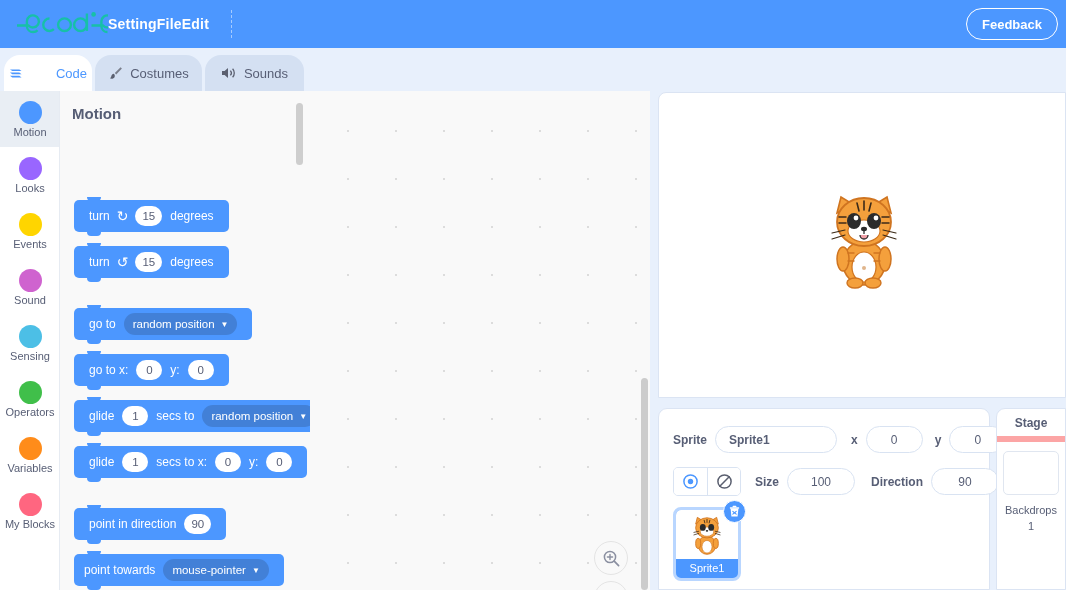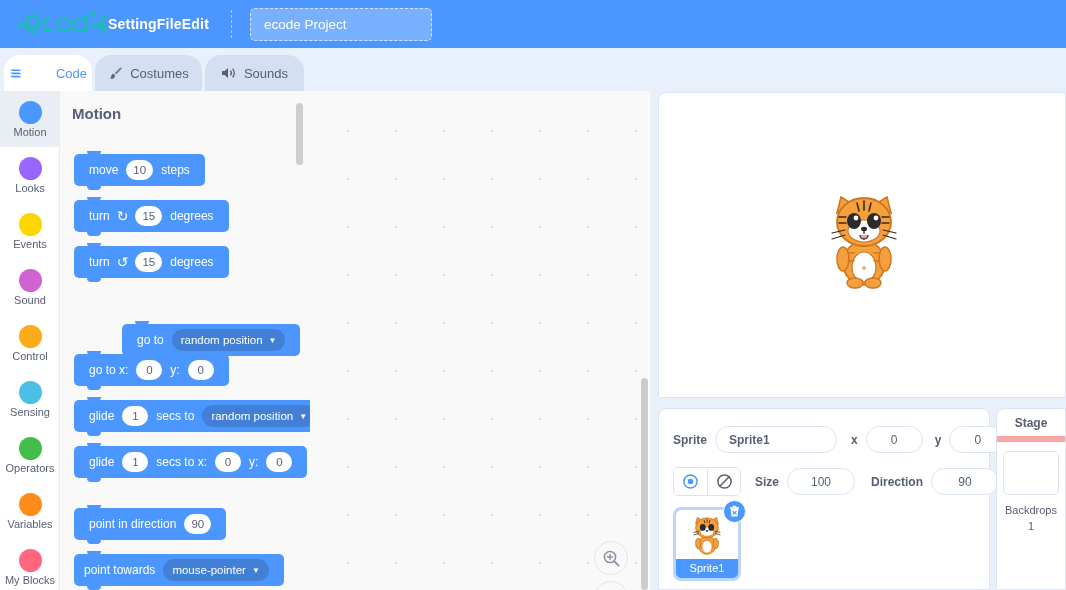--- a/index.html
+++ b/index.html
@@ -246,22 +246,22 @@
           <path d="M79.5 16.5H91a6 6 0 1 0-1.6-4.2v5.2a6 6 0 0 0 6.1 5.5"></path>
         </g>
         <circle cx="81.6" cy="5.4" r="2.3" fill="#17c0a8"></circle>
       </svg>
     </div>
 
     <div class="menu-item">Setting</div>
     <div class="menu-item">File</div>
     <div class="menu-item">Edit</div>
     <div class="menu-divider"></div>
-    <div class="project-name" placeholder="Project name">ecode Project</div>
-
+
+    <div class="feedback-btn">Feedback</div>
   </div>
 
   <div class="tabrow">
     <div class="tab active" style="left:4px;width:88px;">
       <span class="ticon">
         <svg width="16" height="13" viewBox="0 0 16 13">
           <path d="M1 2.4h9.3l2.3 1.6H3.3z" fill="#4c97ff"></path>
           <path d="M1 5.6h9.3l2.3 1.6H3.3z" fill="#4c97ff"></path>
           <path d="M1 8.8h9.3l2.3 1.6H3.3z" fill="#4c97ff"></path>
         </svg>
@@ -338,24 +338,20 @@
     </div>
     <div class="cat">
       <span class="dot" style="background:#ffd500"></span>
       <span class="clabel">Events</span>
     </div>
     <div class="cat">
       <span class="dot" style="background:#cf63cf"></span>
       <span class="clabel">Sound</span>
     </div>
     <div class="cat">
-      <span class="dot" style="background:#ffab19"></span>
-      <span class="clabel">Control</span>
-    </div>
-    <div class="cat">
       <span class="dot" style="background:#4cbfe6"></span>
       <span class="clabel">Sensing</span>
     </div>
     <div class="cat">
       <span class="dot" style="background:#40bf4a"></span>
       <span class="clabel">Operators</span>
     </div>
     <div class="cat">
       <span class="dot" style="background:#ff8c1a"></span>
       <span class="clabel">Variables</span>
@@ -363,38 +359,33 @@
     <div class="cat">
       <span class="dot" style="background:#ff6680"></span>
       <span class="clabel">My Blocks</span>
     </div>
   </div>
 
   <div class="palette">
     <div class="palette-title">Motion</div>
     <div class="pal-scroll"></div>
     <div class="pal-body" id="palette-body">
-        <div class="block" style="left: 14px; top: 22px;">
-          <span class="lbl">move</span>
-          <span class="num">10</span>
-          <span class="lbl">steps</span>
-        </div>
         <div class="block" style="left: 14px; top: 68px;">
           <span class="lbl">turn</span>
           <span class="turnicon">↻</span>
           <span class="num">15</span>
           <span class="lbl">degrees</span>
         </div>
         <div class="block" style="left: 14px; top: 114px;">
           <span class="lbl">turn</span>
           <span class="turnicon">↺</span>
           <span class="num">15</span>
           <span class="lbl">degrees</span>
         </div>
-        <div class="block" style="left: 14px; top: 192px; margin-left: 48px;">
+        <div class="block" style="left: 14px; top: 176px;">
           <span class="lbl">go to</span>
           <span class="drop">random position<span class="carat">▼</span></span>
         </div>
         <div class="block" style="left: 14px; top: 222px;">
           <span class="lbl">go to x:</span>
           <span class="num">0</span>
           <span class="lbl">y:</span>
           <span class="num">0</span>
         </div>
         <div class="block" style="left: 14px; top: 268px;">

